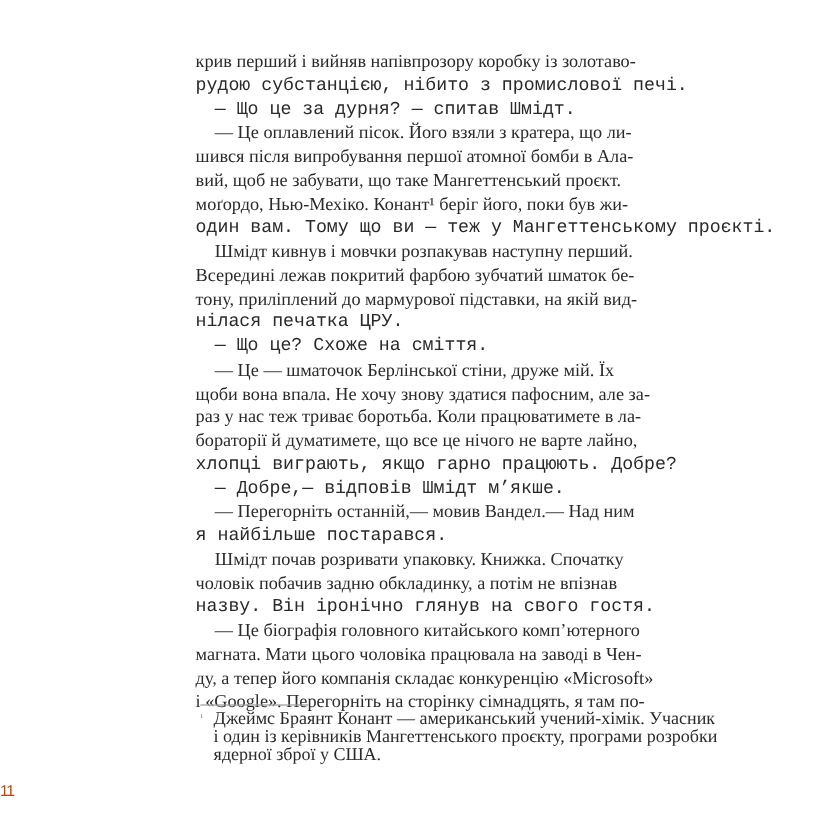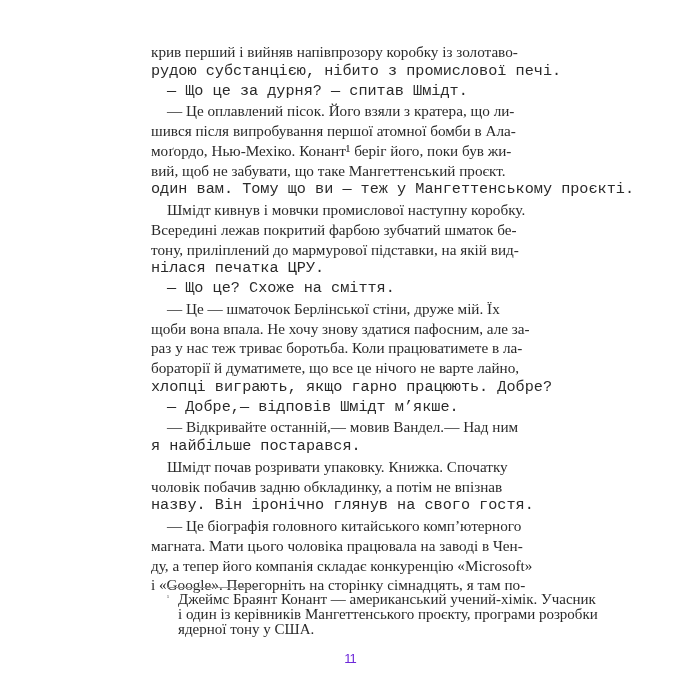--- a/index.html
+++ b/index.html
@@ -10,21 +10,21 @@
     body {
       width: 700px;
       height: 700px;
       position: relative;
       overflow: hidden;
       font-family: "Liberation Serif", "DejaVu Serif", serif;
       color: #2a2a2a;
     }
     .page {
       position: absolute;
-      left: 151px;
+      left: 163px;
       top: 42px;
       width: 346px;
     }
     .line {
       font-size: 15.2px;
       line-height: 19.75px;
       height: 19.75px;
       white-space: nowrap;
       text-align: justify;
       text-align-last: justify;
@@ -67,65 +67,64 @@
       text-align-last: justify;
     }
     .fn-line.last {
       text-align-last: left;
     }
     .page-number {
       position: absolute;
       left: 0;
       width: 700px;
       top: 651px;
-      text-align: center;
       font-family: "Liberation Sans", "DejaVu Sans", sans-serif;
       font-size: 13px;
-      color: #6d28d9;
+      color: #c2410c;
       letter-spacing: -1px;
     }
   </style>
 </head>
 <body>
 
 <div class="page" id="body">
     <div class="line">крив перший і вийняв напівпрозору коробку із золотаво-</div>
     <div class="line last">рудою субстанцією, нібито з промислової печі.</div>
     <div class="line indent last">— Що це за дурня? — спитав Шмідт.</div>
     <div class="line indent">— Це оплавлений пісок. Його взяли з кратера, що ли-</div>
     <div class="line">шився після випробування першої атомної бомби в Ала-</div>
+    <div class="line">вий, щоб не забувати, що таке Мангеттенський проєкт.</div>
     <div class="line">моґордо, Нью-Мехіко. Конант¹ беріг його, поки був жи-</div>
-    <div class="line">вий, щоб не забувати, що таке Мангеттенський проєкт.</div>
     <div class="line last">один вам. Тому що ви — теж у Мангеттенському проєкті.</div>
-    <div class="line indent">Шмідт кивнув і мовчки промислової наступну коробку.</div>
+    <div class="line indent">Шмідт кивнув і мовчки розпакував наступну перший.</div>
     <div class="line">Всередині лежав покритий фарбою зубчатий шматок бе-</div>
     <div class="line">тону, приліплений до мармурової підставки, на якій вид-</div>
     <div class="line last">нілася печатка ЦРУ.</div>
     <div class="line indent last">— Що це? Схоже на сміття.</div>
     <div class="line indent">— Це — шматочок Берлінської стіни, друже мій. Їх</div>
     <div class="line">щоби вона впала. Не хочу знову здатися пафосним, але за-</div>
     <div class="line">раз у нас теж триває боротьба. Коли працюватимете в ла-</div>
     <div class="line">бораторії й думатимете, що все це нічого не варте лайно,</div>
     <div class="line last">хлопці виграють, якщо гарно працюють. Добре?</div>
     <div class="line indent last">— Добре,— відповів Шмідт м’якше.</div>
-    <div class="line indent">— Відкривайте останній,— мовив Вандел.— Над ним</div>
+    <div class="line indent">— Перегорніть останній,— мовив Вандел.— Над ним</div>
     <div class="line last">я найбільше постарався.</div>
     <div class="line indent">Шмідт почав розривати упаковку. Книжка. Спочатку</div>
     <div class="line">чоловік побачив задню обкладинку, а потім не впізнав</div>
     <div class="line last">назву. Він іронічно глянув на свого гостя.</div>
     <div class="line indent">— Це біографія головного китайського комп’ютерного</div>
     <div class="line">магната. Мати цього чоловіка працювала на заводі в Чен-</div>
     <div class="line">ду, а тепер його компанія складає конкуренцію «Microsoft»</div>
     <div class="line">і «Google». Перегорніть на сторінку сімнадцять, я там по-</div>
   </div>
 
 <div class="footnote-rule"></div>
 
 <div class="footnote">
   <span class="fn-marker">¹</span>
   <div id="fn-lines">
       <div class="fn-line">Джеймс Браянт Конант — американський учений-хімік. Учасник</div>
       <div class="fn-line">і один із керівників Мангеттенського проєкту, програми розробки</div>
-      <div class="fn-line last">ядерної тону у США.</div>
+      <div class="fn-line last">ядерної зброї у США.</div>
     </div>
 </div>
 
 <div class="page-number">11</div>
 
 </body></html>

